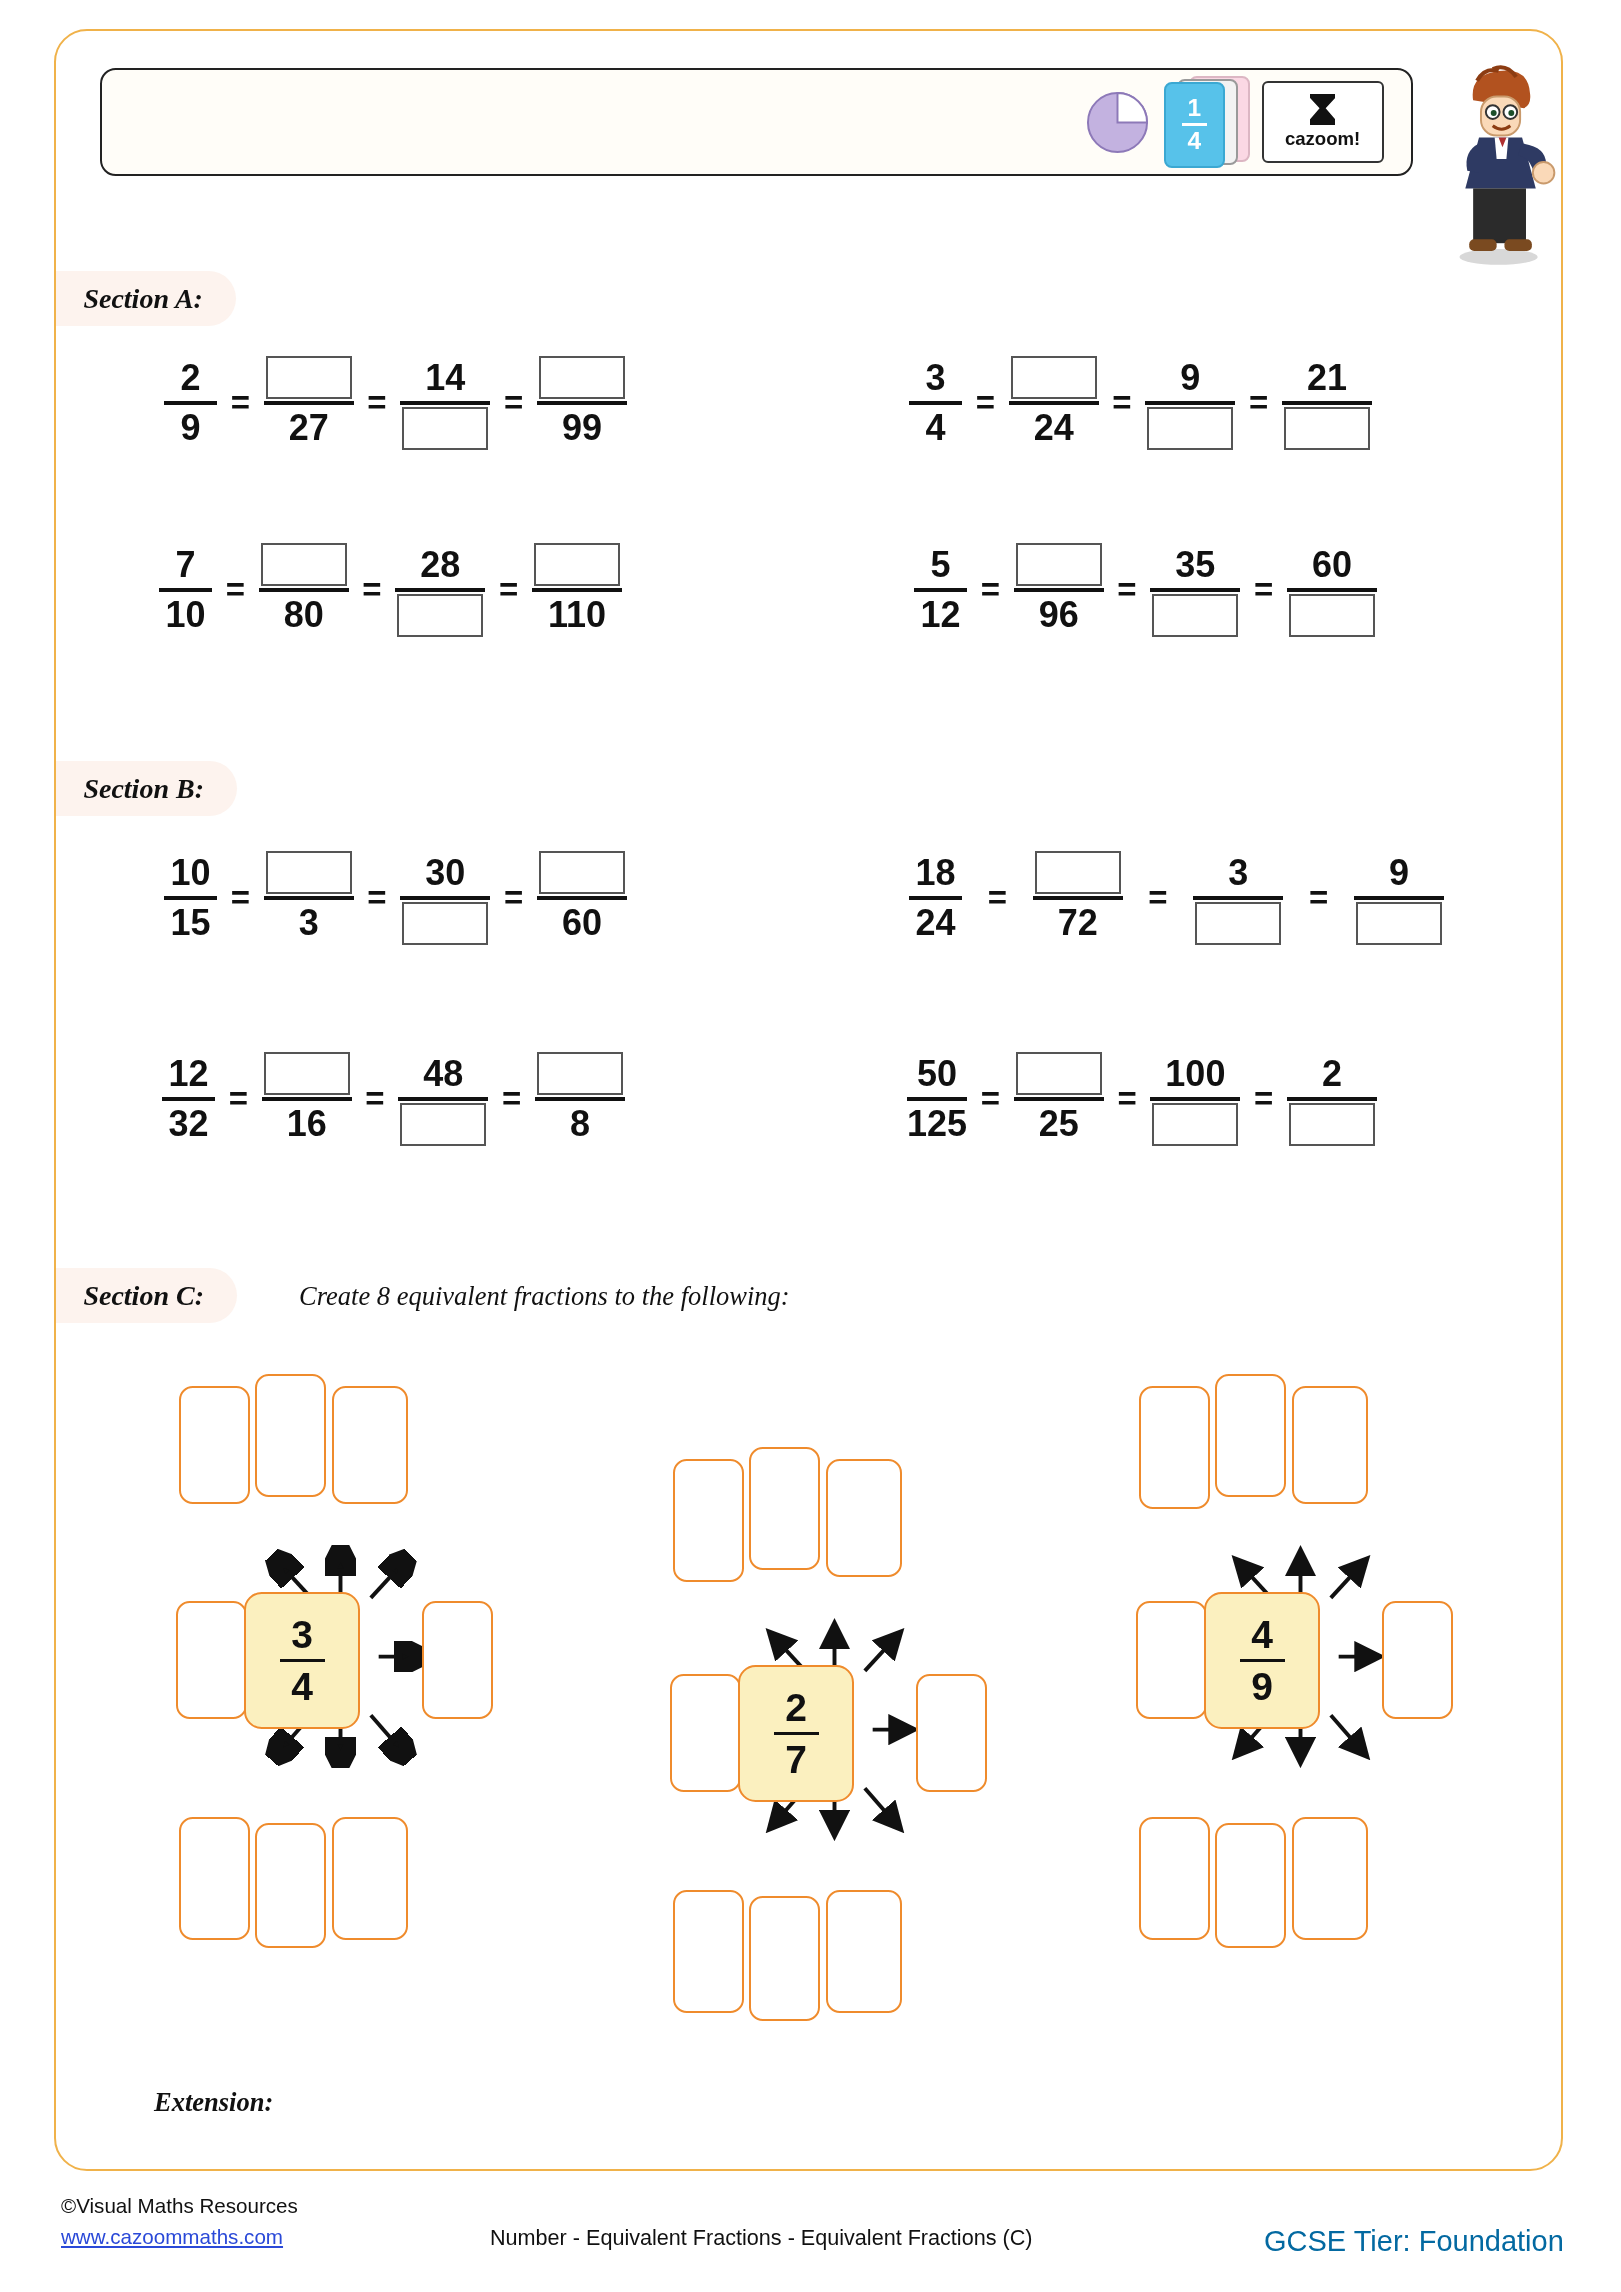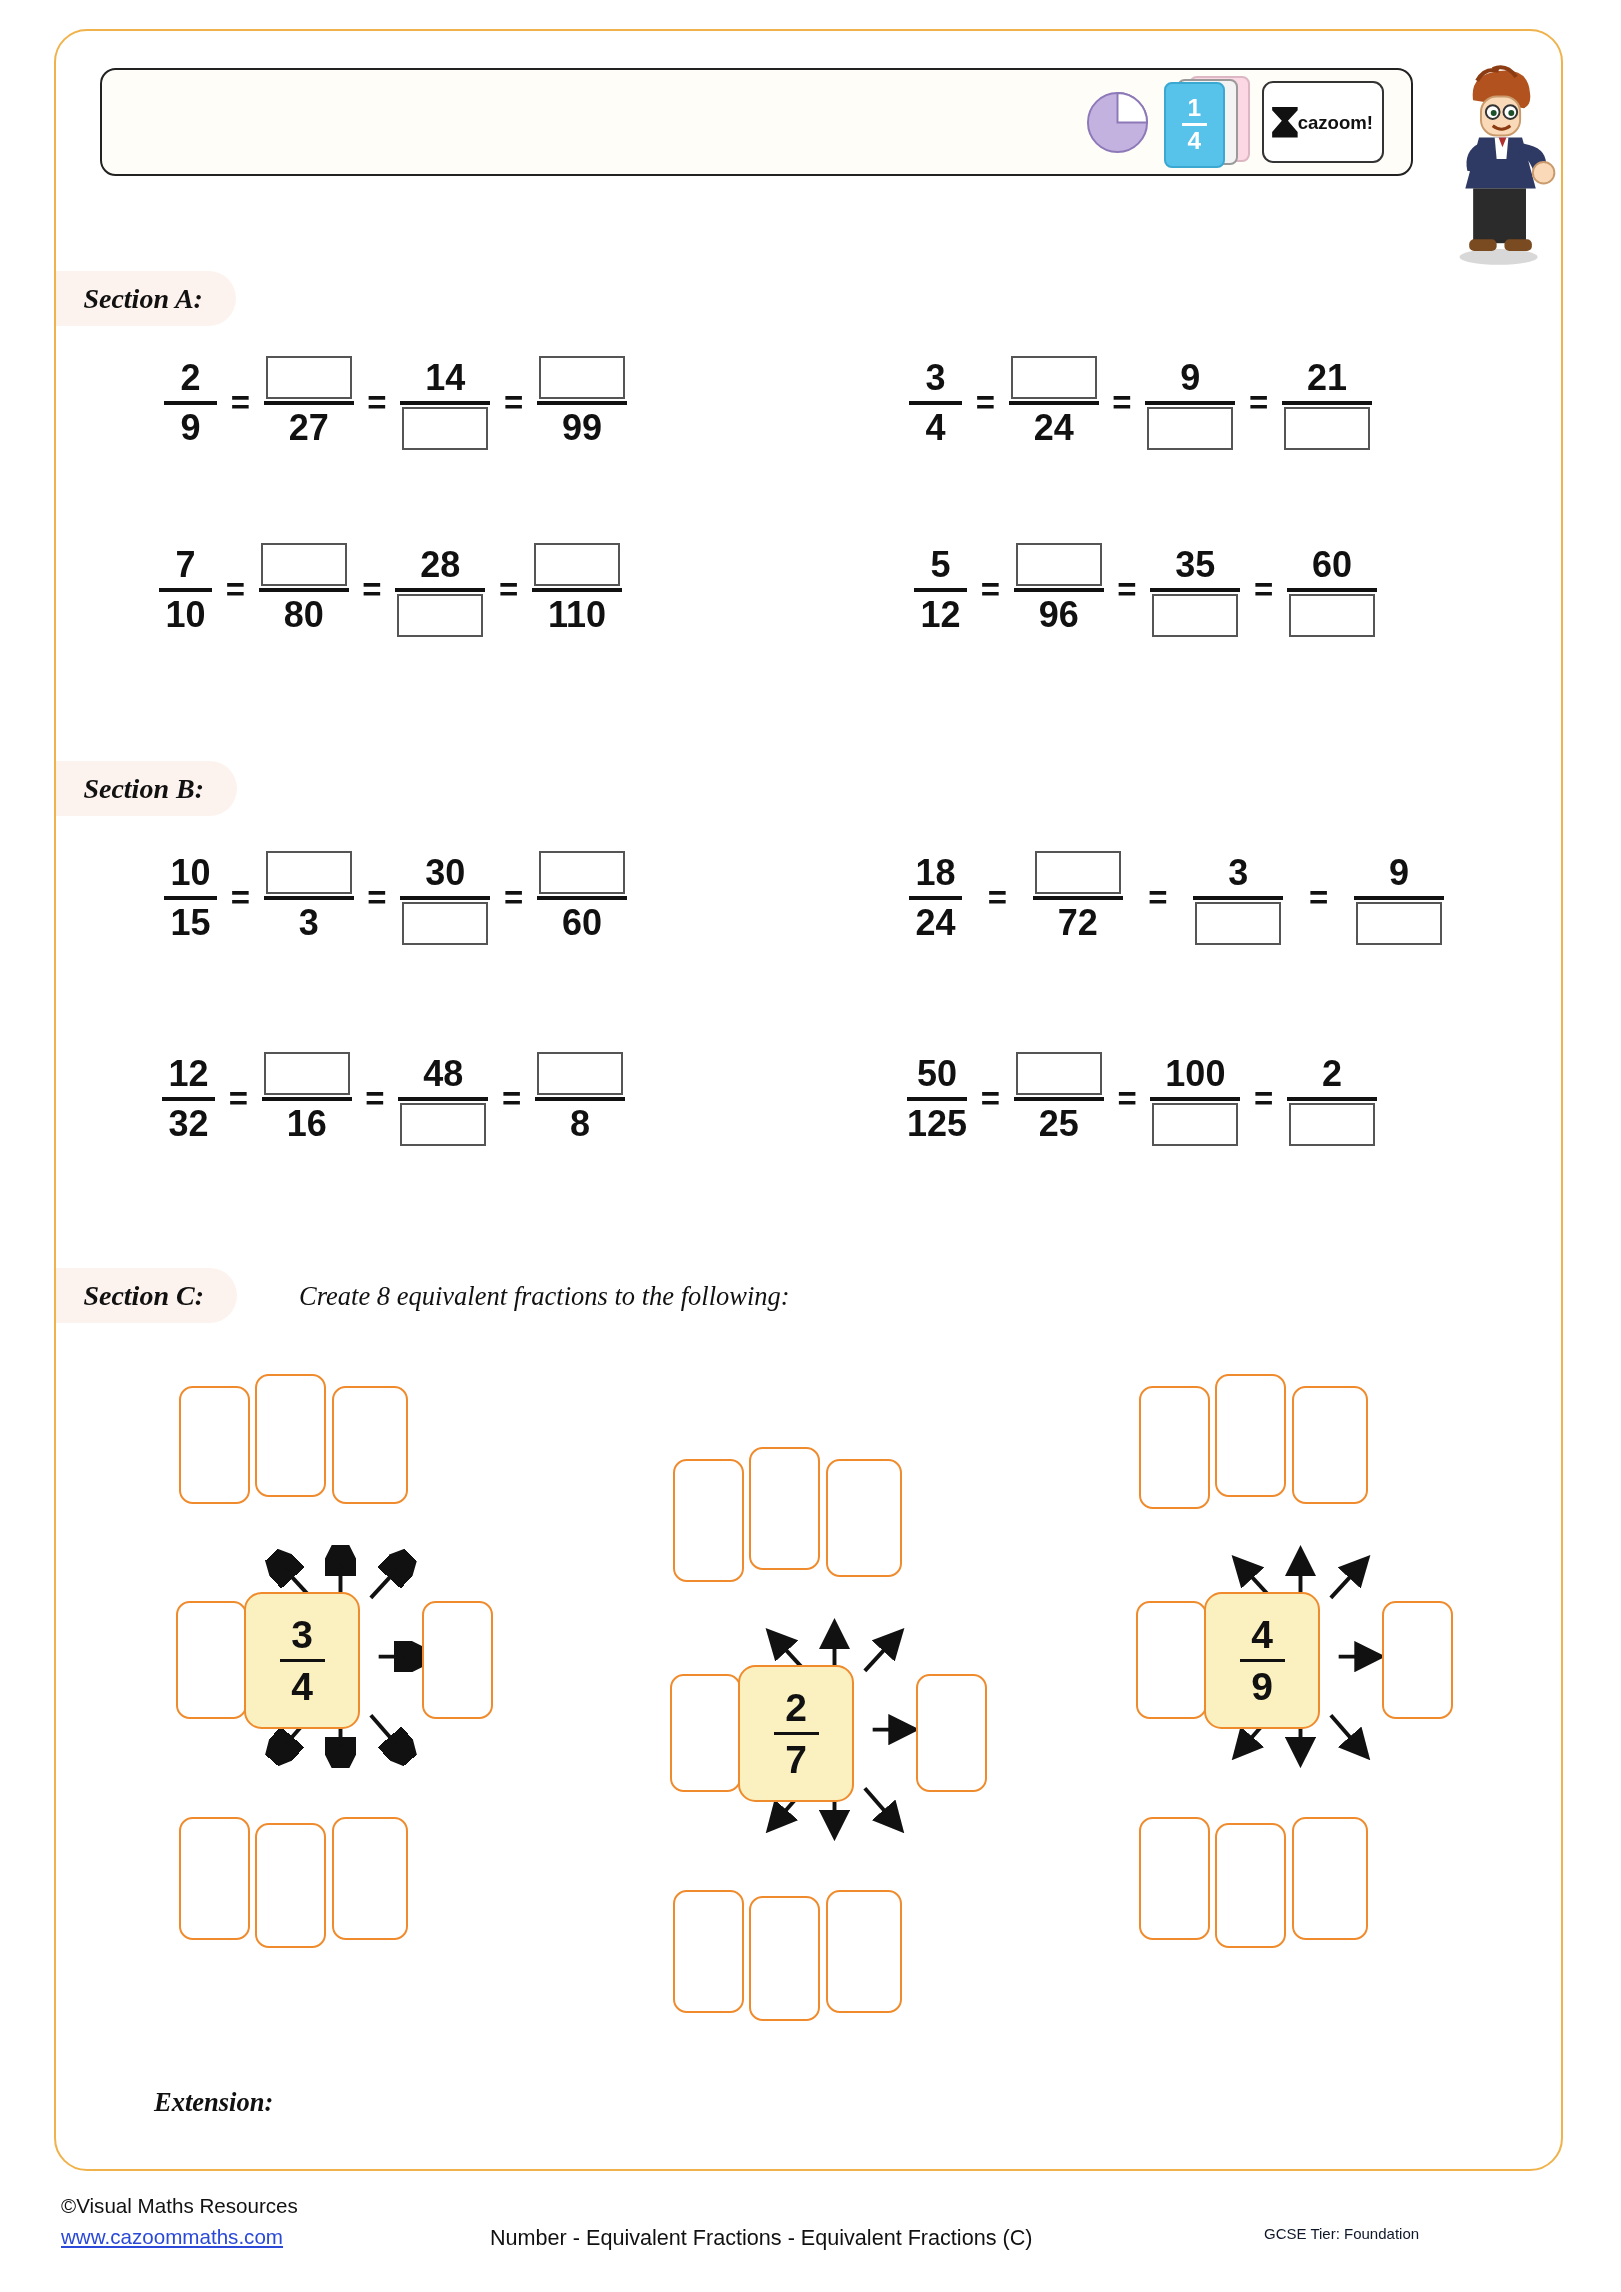--- a/index.html
+++ b/index.html
@@ -59,23 +59,23 @@
   .card.c3 {
     left:0px; top:5.9px; background:#57c2ea; border-color:#3ba8d2;
     color:#fff; font-weight:bold;
     display:flex; flex-direction:column;
     align-items:center; justify-content:center;
     font-size:24.5px; line-height:1.0;
   }
   .card.c3 .bar { width:25.5px; height:2.9px; background:#fff; margin:2.9px 0; }
   .cazoom-box {
     width:118px; height:78px;
-    border:2px solid #333; border-radius:11px;
+    border:2px solid #333; border-radius:6px;
     background:#fff;
-    display:flex; flex-direction:row;
+    display:flex; flex-direction:column;
     align-items:center; justify-content:center;text-align:center;
   }
   .cazoom-glyph {
     width:25.5px; height:31px; background:#111;
     clip-path:polygon(0 0,100% 0,100% 12%,62% 46%,100% 82%,100% 100%,0 100%,0 82%,38% 46%,0 12%);
   }
   .cazoom-word { font-size:18.6px; font-weight:bold; color:#111; margin-top:2.9px; }
 
   
   .mascot { position:absolute; right:-9.8px; top:21.6px; width:137px; height:216px; }
@@ -148,21 +148,21 @@
     display:flex; flex-direction:column; align-items:center;
     font-size:39px; font-weight:bold; color:#111; line-height:1;
   }
   .center-frac .rule { width:45px; height:3.9px; background:#111; margin:4.9px 0; }
 
   
   .footer { position:absolute; left:0; top:2194px; width:1621px; }
   .foot-left { position:absolute; left:61px; top:0; font-size:20.6px; color:#111; }
   .foot-link { position:absolute; left:61px; top:31px; font-size:20.6px; color:#2a49d8; text-decoration:underline; }
   .foot-center { position:absolute; left:490px; top:31px; font-size:21.6px; color:#111; }
-  .foot-right { position:absolute; left:1264px; top:31px; font-size:15px; color:#0f172a; }
+  .foot-right { position:absolute; left:1264px; top:31px; font-size:29px; color:#0369a1; }
 </style>
 </head>
 <body>
 
 <div class="page">
 
   <div class="title-bar">
 
     <div class="logo-group">
 

